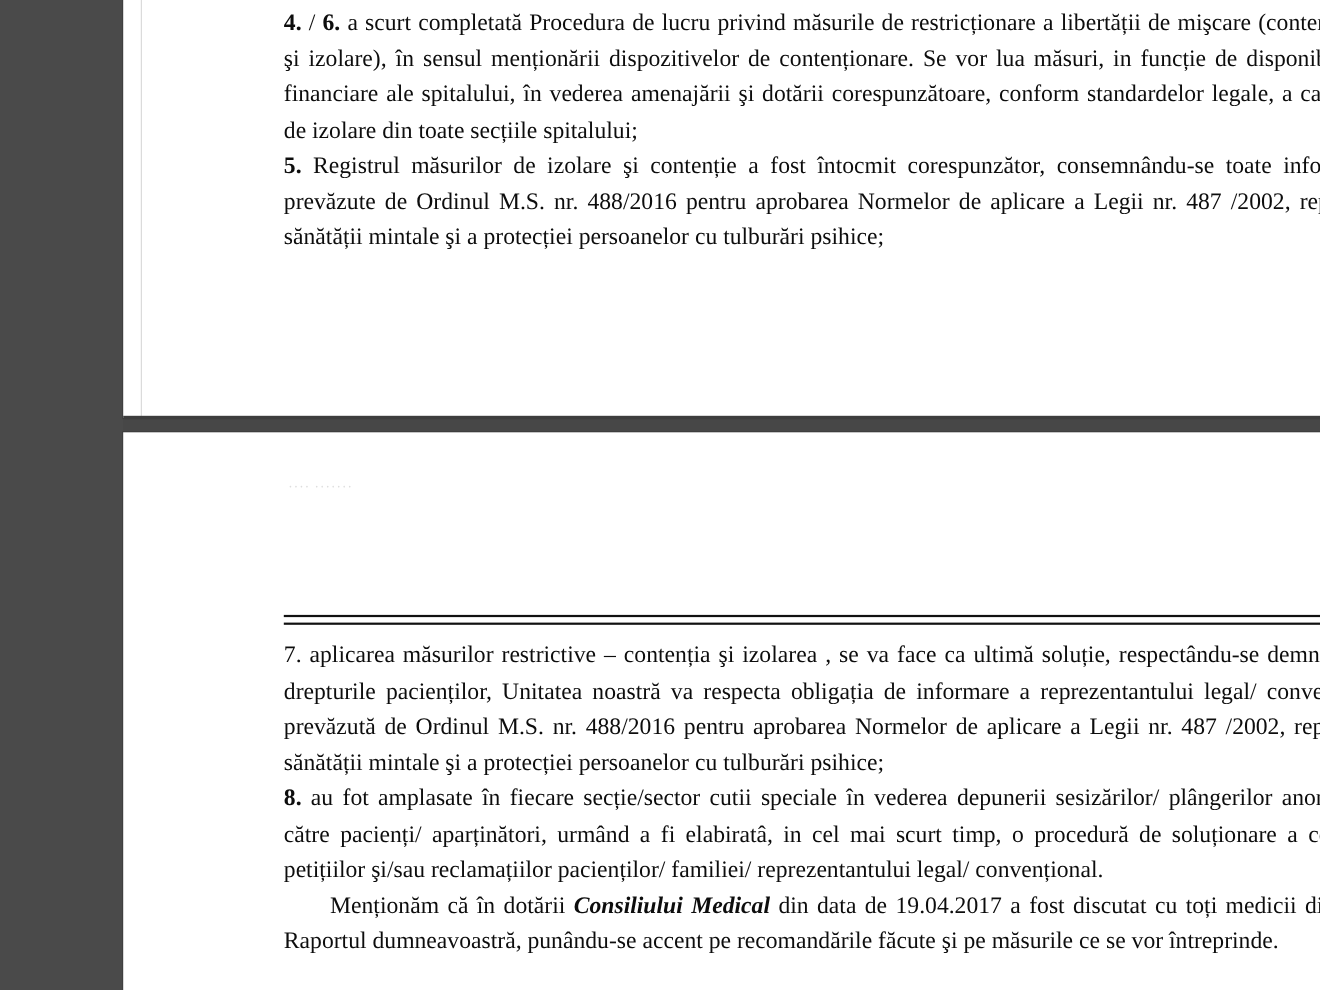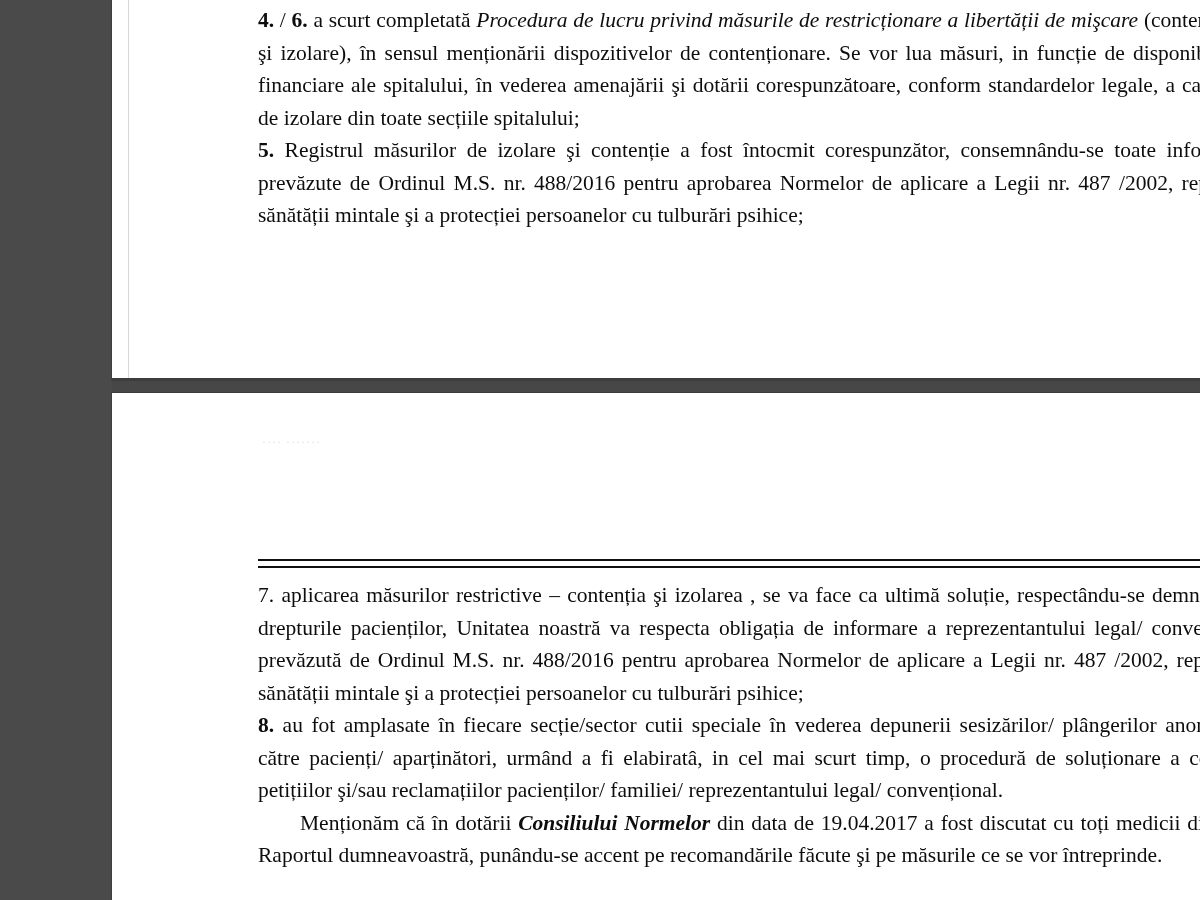--- a/index.html
+++ b/index.html
@@ -73,21 +73,21 @@
     text-justify: inter-word;
   }
 
   #block-one { top: 244px; }
   #block-two { top: 186px; }
 
   p {
     margin: 0;
   }
 
-  .ital { font-style: italic; }
+  .ital { }
   .bold { font-weight: bold; }
   .bolditalic { font-weight: bold; font-style: italic; }
   .indent { text-indent: 42px; }
 
   
   .smudge-two {
     position: absolute;
     left: 150px;
     top: 42px;
     width: 180px;
@@ -163,19 +163,19 @@
         <span>aplicarea măsurilor restrictive – contenția şi izolarea , se va face ca ultimă soluție, respectându-se demnitatea şi drepturile pacienților, Unitatea noastră va respecta obligația de informare a reprezentantului legal/ convențional, prevăzută de Ordinul M.S. nr. 488/2016 pentru aprobarea Normelor de aplicare a Legii nr. 487 /2002, rep., legea sănătății mintale şi a protecției persoanelor cu tulburări psihice;</span>
       </p>
 
       <p>
         <span class="bold">8.</span>
         <span>au fot amplasate în fiecare secție/sector cutii speciale în vederea depunerii sesizărilor/ plângerilor anonime de către pacienți/ aparținători, urmând a fi elabiratâ, in cel mai scurt timp, o procedură de soluționare a cererilor/ petițiilor şi/sau reclamațiilor pacienților/ familiei/ reprezentantului legal/ convențional.</span>
       </p>
 
       <p class="indent">
         <span>Menționăm că în dotării</span>
-        <span class="bolditalic">Consiliului Normelor</span><span> din data de 19.04.2017 a fost discutat cu toți medicii din spital Raportul dumneavoastră, punându-se accent pe recomandările făcute şi pe măsurile ce se vor întreprinde.</span>
+        <span class="bolditalic">Consiliului Medical</span><span> din data de 19.04.2017 a fost discutat cu toți medicii din spital Raportul dumneavoastră, punându-se accent pe recomandările făcute şi pe măsurile ce se vor întreprinde.</span>
       </p>
 
     </div>
   </div>
 
 </div>
 
 </body></html>

